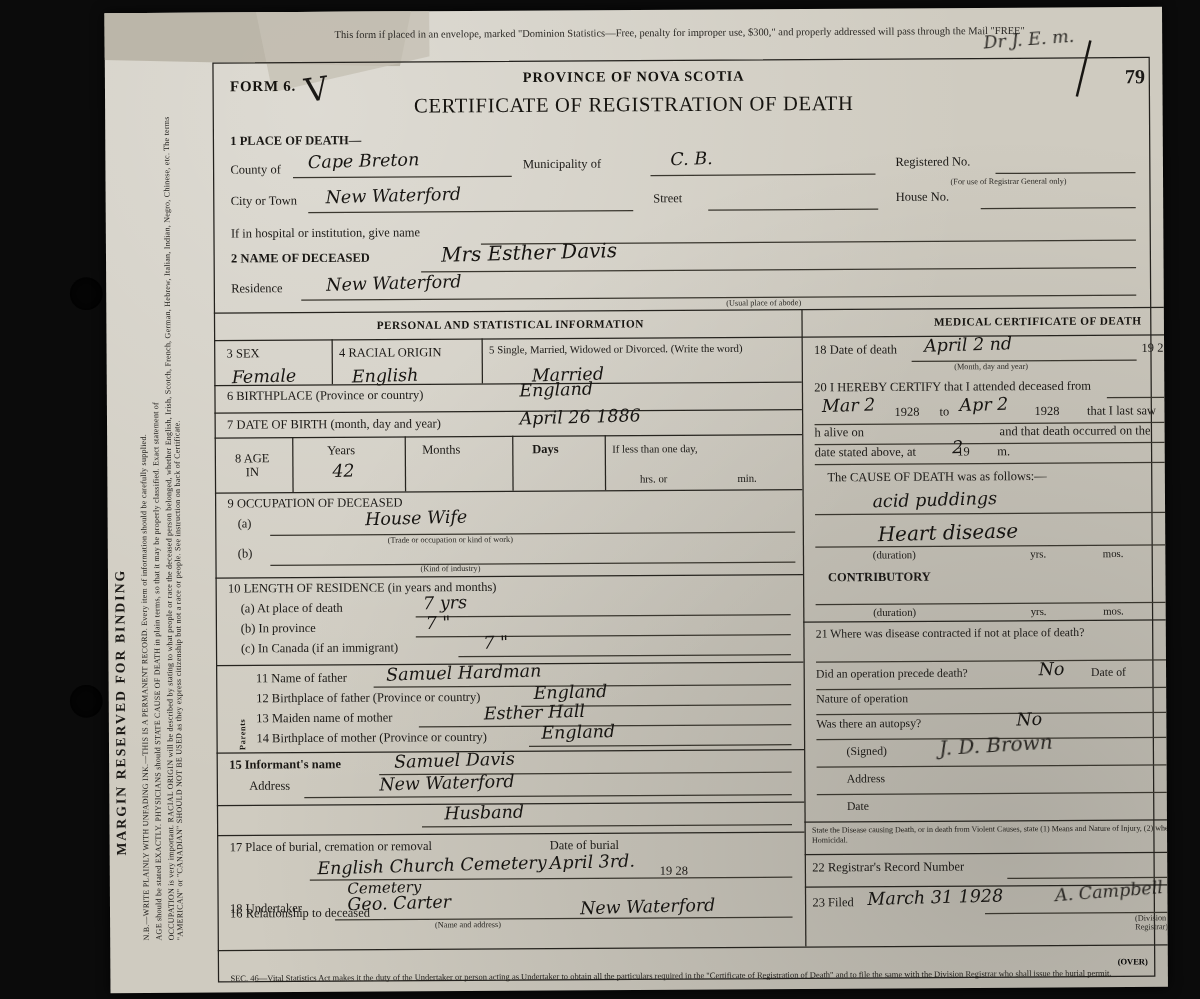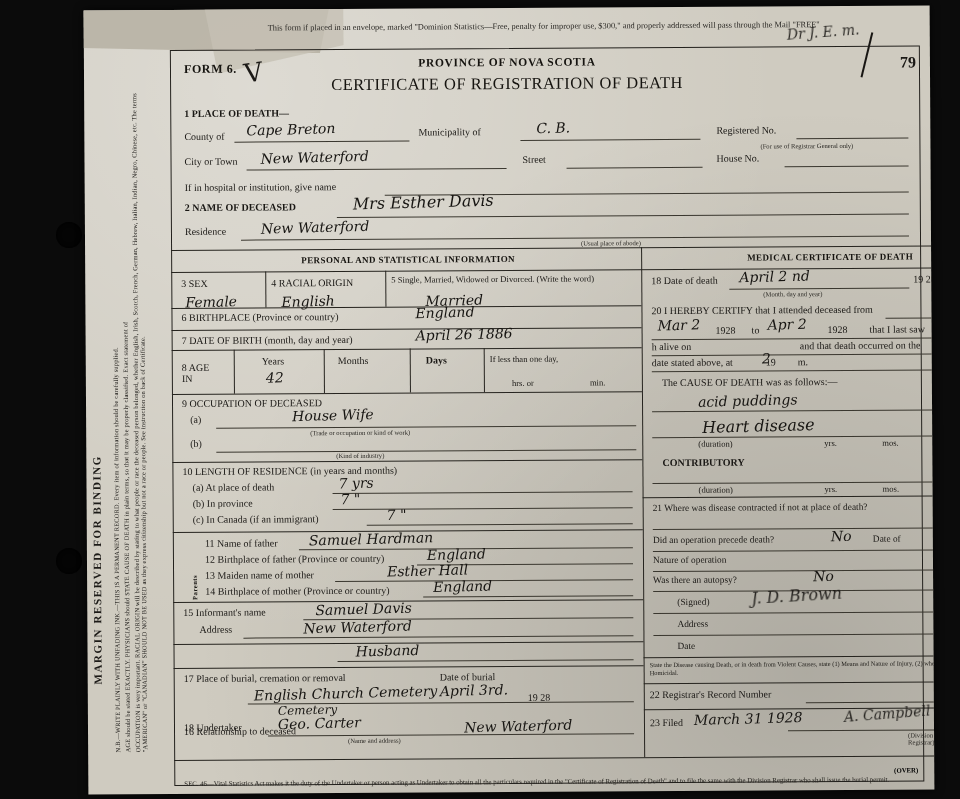--- a/index.html
+++ b/index.html
@@ -158,21 +158,21 @@
       <div class="hrule" style="left:86px;top:298px;width:470px;"></div>
 
       <div class="lbl" style="left:96px;top:302px;">6 BIRTHPLACE (Province or country)</div>
       <div class="hw m" style="left:330px;top:296px;">England</div>
       <div class="hrule" style="left:86px;top:320px;width:470px;"></div>
 
       <div class="lbl" style="left:96px;top:325px;">7 DATE OF BIRTH (month, day and year)</div>
       <div class="hw m" style="left:330px;top:318px;">April 26 1886</div>
       <div class="hrule" style="left:86px;top:340px;width:470px;"></div>
 
-      <div class="lbl" style="left:96px;top:352px;width:40px;white-space:normal;line-height:11px;">8 AGE IN</div>
+      <div class="lbl" style="left:96px;top:352px;width:40px;white-space:normal;line-height:11px;text-align:center;">8 AGE IN</div>
       <div class="vrule" style="left:148px;top:340px;height:44px;"></div>
       <div class="lbl" style="left:176px;top:346px;">Years</div>
       <div class="vrule" style="left:238px;top:340px;height:44px;"></div>
       <div class="lbl" style="left:252px;top:346px;">Months</div>
       <div class="vrule" style="left:324px;top:340px;height:44px;"></div>
       <div class="lbl" style="left:340px;top:346px;font-weight:bold;">Days</div>
       <div class="vrule" style="left:398px;top:340px;height:44px;"></div>
       <div class="lbl" style="left:404px;top:346px;font-size:8.6px;">If less than one day,</div>
       <div class="lbl" style="left:426px;top:370px;font-size:8.6px;">hrs.  or</div>
       <div class="lbl" style="left:504px;top:370px;font-size:8.6px;">min.</div>
@@ -209,21 +209,21 @@
       <div class="rule" style="left:330px;top:556px;width:216px;"></div>
       <div class="hw m" style="left:340px;top:538px;">England</div>
       <div class="lbl" style="left:118px;top:560px;">13 Maiden name of mother</div>
       <div class="rule" style="left:248px;top:572px;width:298px;"></div>
       <div class="hw m" style="left:300px;top:554px;">Esther Hall</div>
       <div class="lbl" style="left:118px;top:576px;">14 Birthplace of mother (Province or country)</div>
       <div class="rule" style="left:336px;top:588px;width:210px;"></div>
       <div class="hw m" style="left:346px;top:570px;">England</div>
       <div class="hrule" style="left:86px;top:592px;width:470px;"></div>
 
-      <div class="lbl" style="left:96px;top:597px;">15 Informant's name</div>
+      <div class="lbl" style="left:96px;top:597px;font-weight:bold;">15 Informant's name</div>
       <div class="rule" style="left:216px;top:610px;width:330px;"></div>
       <div class="hw m" style="left:228px;top:592px;">Samuel Davis</div>
       <div class="lbl" style="left:112px;top:614px;">Address</div>
       <div class="rule" style="left:156px;top:628px;width:390px;"></div>
       <div class="hw m" style="left:216px;top:610px;">New Waterford</div>
       <div class="hrule" style="left:86px;top:634px;width:470px;"></div>
 
       <div class="lbl" style="left:96px;top:676px;margin-top:40px;">16 Relationship to deceased</div>
       <div class="rule" style="left:250px;top:652px;width:296px;"></div>
       <div class="hw m" style="left:268px;top:634px;">Husband</div>

